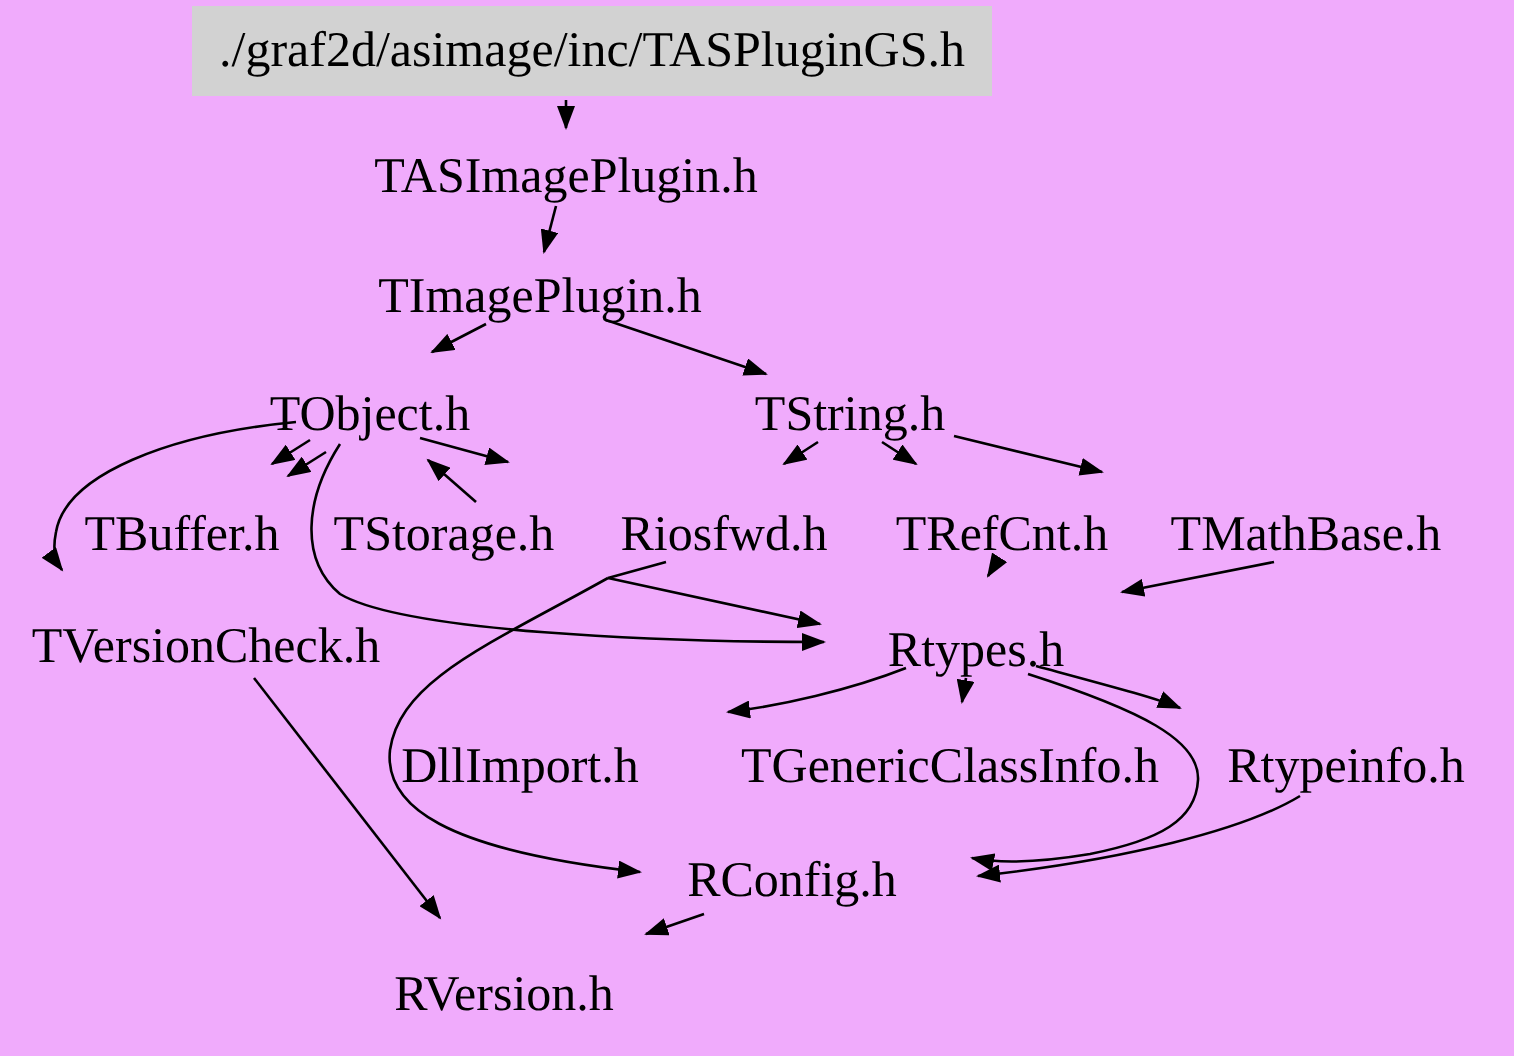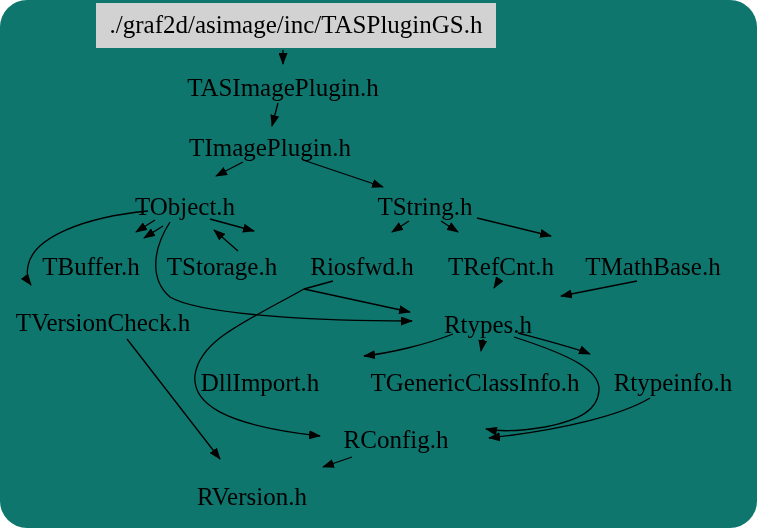--- a/index.html
+++ b/index.html
@@ -8,22 +8,21 @@
     background: #ffffff;
     width: 757px;
     height: 528px;
     overflow: hidden;
     font-family: "Liberation Serif", "DejaVu Serif", serif;
   }
   #stage {
     position: relative;
     width: 757px;
     height: 528px;
-    background: #0f766e;
-    border-radius: 27px;
+    background: #f0abfc;
   }
   svg { display: block; }
   .edge {
     fill: none;
     stroke: #000000;
     stroke-width: 1.3;
   }
   .node-label {
     fill: #000000;
     font-size: 25px;

